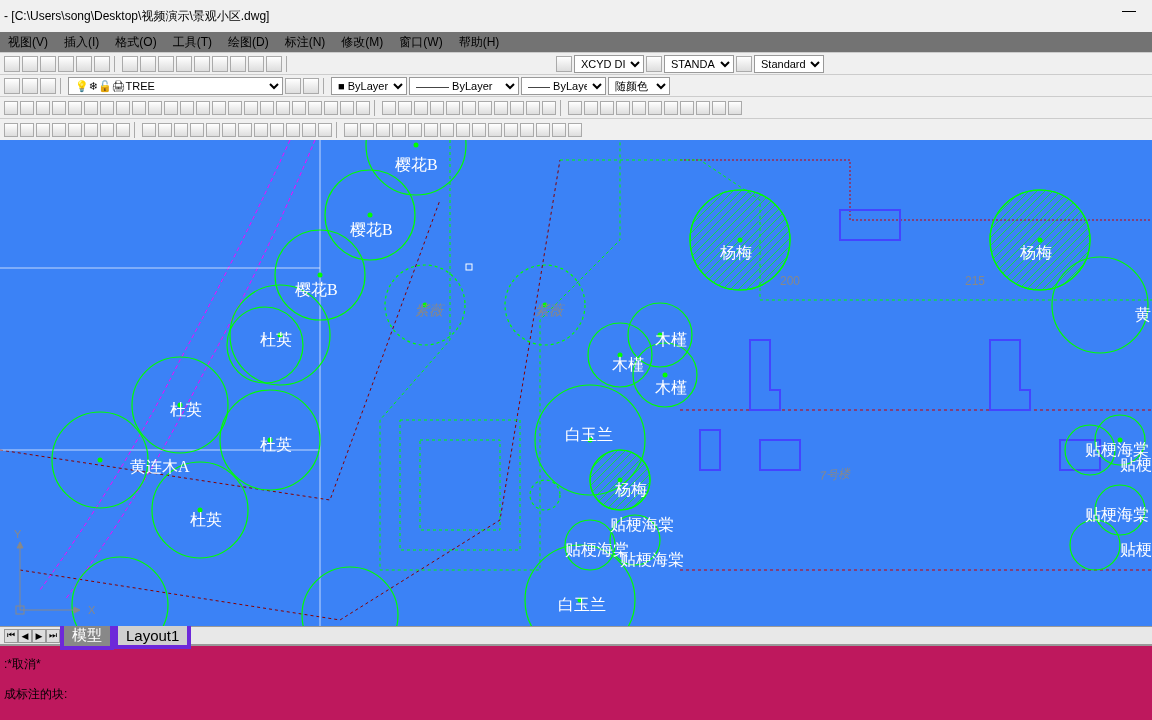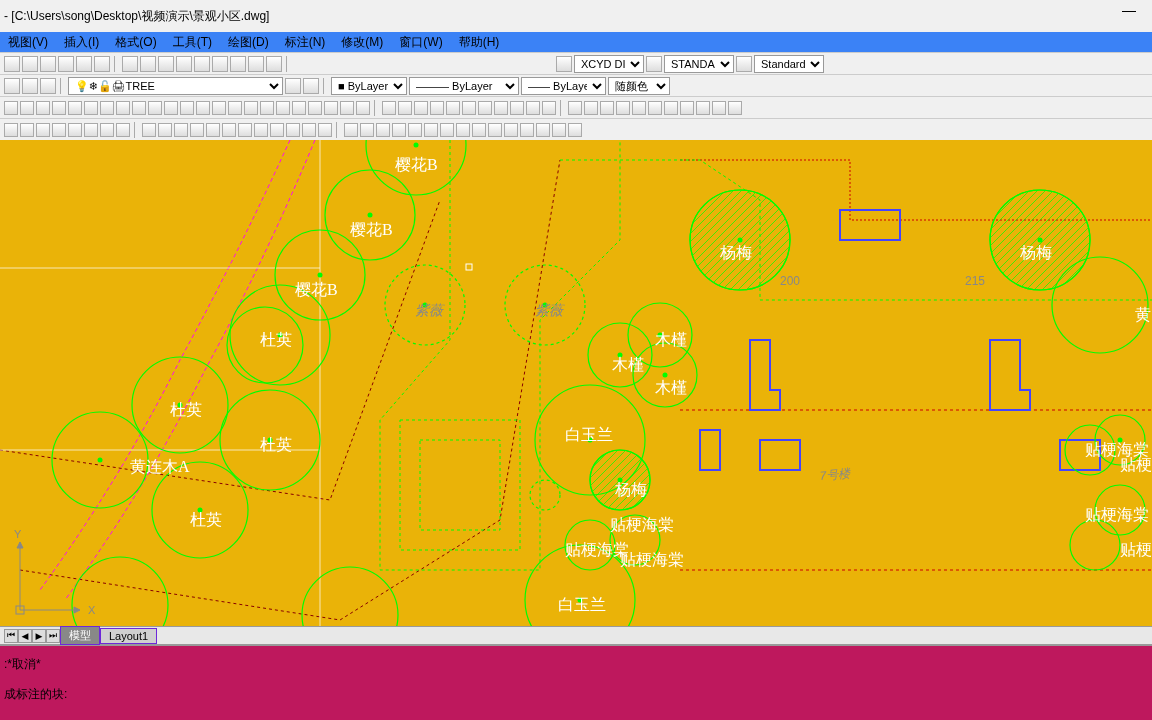--- a/index.html
+++ b/index.html
@@ -1,32 +1,32 @@
 <!DOCTYPE html>
 <html><head>
 <meta charset="utf-8">
 <style>
 * { margin: 0; padding: 0; box-sizing: border-box; font-family: "Microsoft YaHei", SimSun, sans-serif; font-size: 12px; }
 body { width: 1152px; height: 720px; background: #f0f0f0; overflow: hidden; position: relative; }
 .title-bar { height: 20px; background: #f0f0f0; display: flex; align-items: center; padding: 16px 4px; position: relative; }
 .title-bar .title { color: #000; }
 .title-bar .min-btn { position: absolute; right: 16px; top: 2px; font-size: 14px; cursor: pointer; }
-.menu-bar { height: 20px; background: #3b82f6; display: flex; align-items: center; padding: 0 4px; gap: 8px; }
+.menu-bar { height: 20px; background: #737373; display: flex; align-items: center; padding: 0 4px; gap: 8px; }
 .menu-bar span { cursor: pointer; padding: 2px 4px; }
 .toolbar { height: 22px; background: #f0f0f0; border-top: 1px solid #ccc; display: flex; align-items: center; padding: 0 4px; gap: 2px; }
 .tb-btn { width: 16px; height: 16px; border: 1px solid #aaa; background: linear-gradient(#fff,#ddd); display: inline-block; cursor: pointer; }
 .tb-btn.sm { width: 14px; height: 14px; }
 .tb-sep { width: 4px; height: 16px; border-left: 1px solid #aaa; margin: 0 2px; }
 .tb-select { height: 18px; border: 1px solid #999; background: #fff; padding: 0 2px; font-size: 11px; }
 .layer-color { width: 10px; height: 10px; background: #0f0; display: inline-block; margin-right: 2px; }
-.canvas-wrap { position: relative; width: 1152px; height: 486px; background: #eab308; overflow: hidden; }
+.canvas-wrap { position: relative; width: 1152px; height: 486px; background: #3b82f6; overflow: hidden; }
 .canvas-wrap svg { position: absolute; left: 0; top: 0; }
 .tab-bar { height: 18px; background: #e8e8e8; border-top: 1px solid #999; display: flex; align-items: center; padding: 0 4px; gap: 0; }
 .tab-nav-btn { width: 14px; height: 14px; background: #ddd; border: 1px solid #999; cursor: pointer; font-size: 9px; display: flex; align-items: center; justify-content: center; }
-.tab { padding: 1px 8px; border: 1px solid #6d28d9; background: #d0d0d0; font-size: 11px; cursor: pointer; }
+.tab { padding: 1px 8px; border: 4px solid #6d28d9; background: #d0d0d0; font-size: 15px; cursor: pointer; }
 .tab.active { background: #888; color: #fff; }
 .cmd-area { height: 84px; background: #be185d; border-top: 2px solid #999; padding: 2px 4px; font-family: SimSun, monospace; font-size: 12px; overflow: hidden; }
 .cmd-line { line-height: 16px; white-space: nowrap; }
 .status-bar { height: 20px; background: #e8e8e8; border-top: 1px solid #999; display: flex; align-items: center; }
 .status-coord { width: 60px; padding: 0 4px; border-right: 1px solid #999; height: 100%; display: flex; align-items: center; background: #fff; }
 .status-btn { padding: 0 4px; height: 100%; border-right: 1px solid #999; display: flex; align-items: center; cursor: pointer; font-size: 11px; }
 .status-btn.active { background: #c0d8f0; }
 .tree-lbl { font-family: SimSun; fill: #fff; font-size: 16px; }
 .tree-lbl2 { font-family: SimSun; fill: #888; font-size: 14px; font-style: italic; }
 .axis-lbl { font-family: sans-serif; fill: #888; font-size: 11px; }

